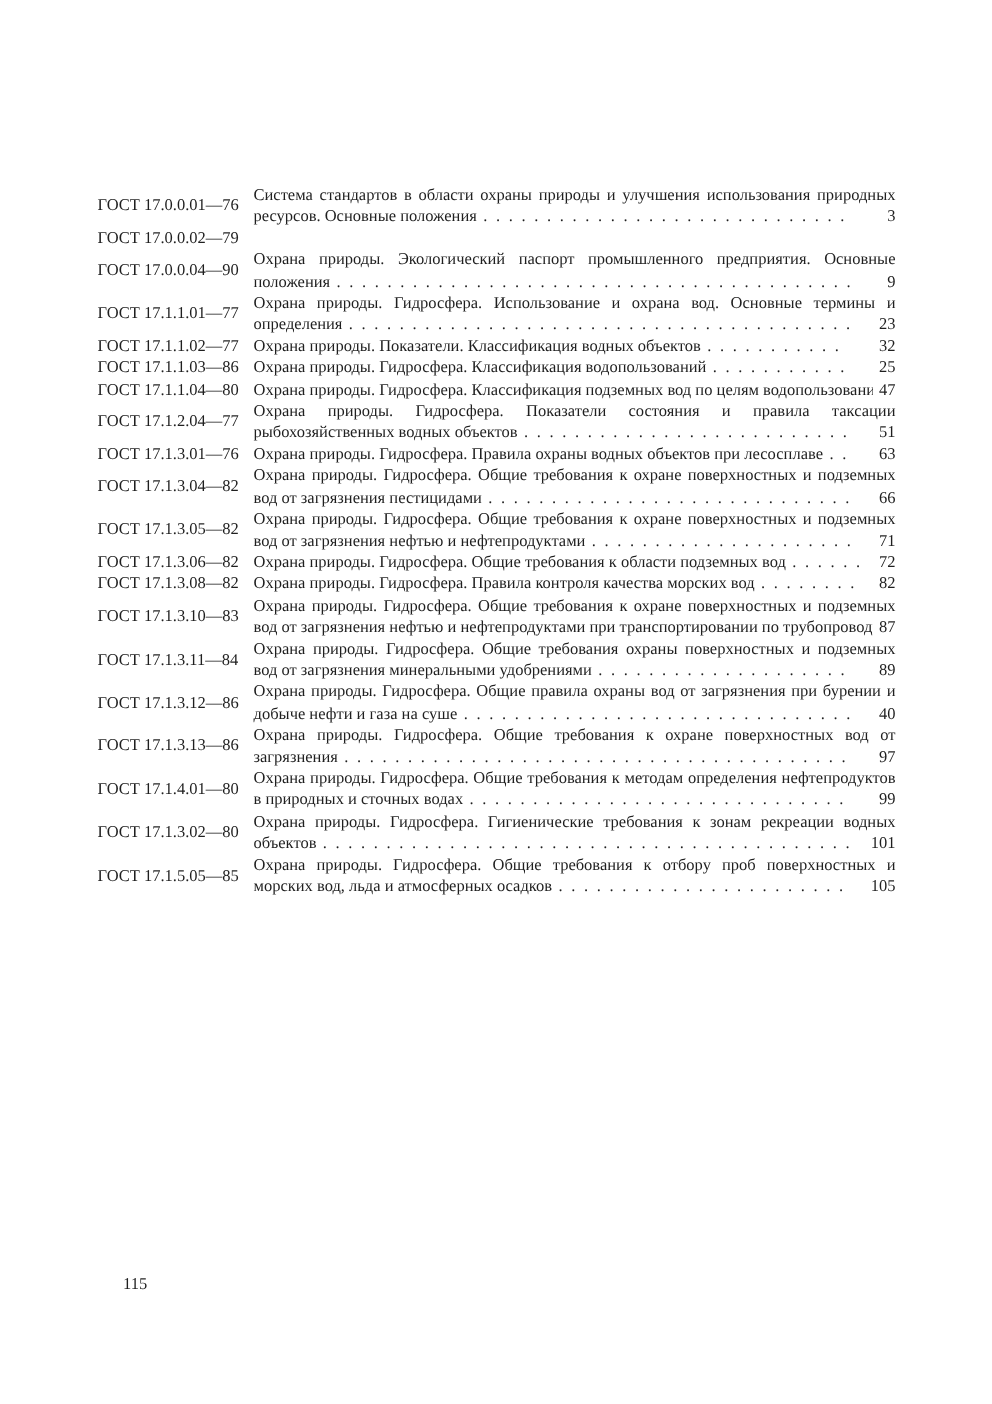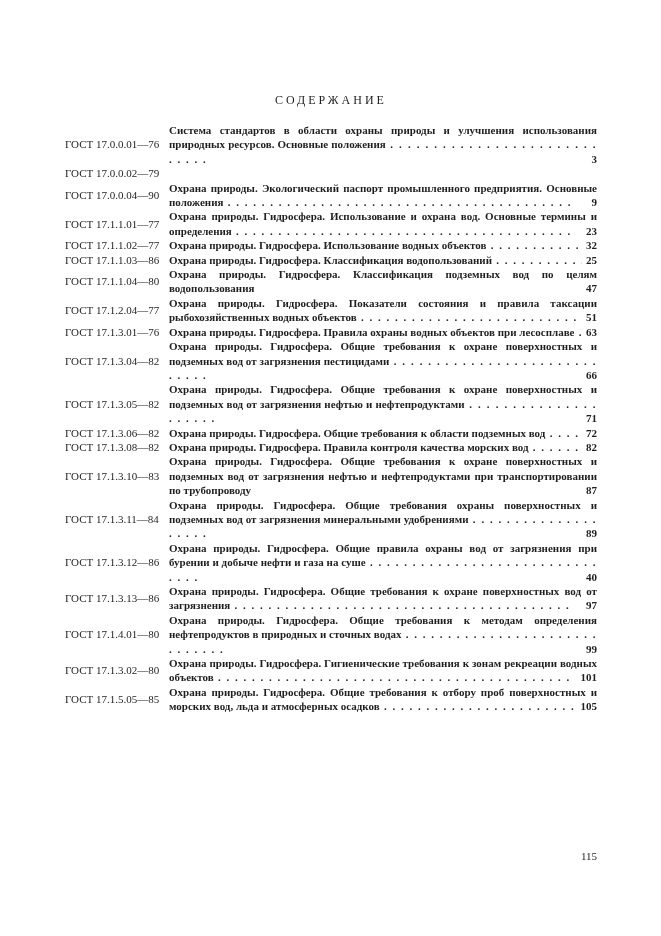--- a/index.html
+++ b/index.html
@@ -40,47 +40,45 @@
     align-items: center;
   }
   .gost-num {
     flex: 0 0 104px;
     width: 104px;
   }
   .entry-body {
     flex: 1 1 auto;
     position: relative;
     text-align: justify;
-    font-weight: bold;
   }
   .dots {
     letter-spacing: 1.5px;
     white-space: normal;
   }
   .pg {
     position: absolute;
     right: 0;
     bottom: 0;
     background: #ffffff;
     padding-left: 4px;
   }
   .footer-page {
     position: absolute;
     top: 849px;
-    left: 65px;
+    left: 82px;
     width: 532px;
-    text-align: right;
+    text-align: left;
   }
 </style>
 </head>
 <body>
 
 <div class="page">
 
-  <div class="doc-title">СОДЕРЖАНИЕ</div>
 
   <div class="toc">
   <div class="entry">
     <div class="gost-num">ГОСТ 17.0.0.01—76</div>
     <div class="entry-body">
       <span class="txt">Система стандартов в области охраны природы и улучшения использования природных ресурсов. Основные положения</span><span class="dots"> . . . . . . . . . . . . . . . . . . . . . . . . . . . . .</span>
       <span class="pg">3</span>
     </div>
   </div>
 
@@ -100,21 +98,21 @@
     <div class="gost-num">ГОСТ 17.1.1.01—77</div>
     <div class="entry-body">
       <span class="txt">Охрана природы. Гидросфера. Использование и охрана вод. Основные термины и определения</span><span class="dots"> . . . . . . . . . . . . . . . . . . . . . . . . . . . . . . . . . . . . . . . .</span>
       <span class="pg">23</span>
     </div>
   </div>
 
   <div class="entry">
     <div class="gost-num">ГОСТ 17.1.1.02—77</div>
     <div class="entry-body">
-      <span class="txt">Охрана природы. Гидросфера. Использование водных объектов</span><span class="dots"> . . . . . . . . . . .</span>
+      <span class="txt">Охрана природы. Показатели. Классификация водных объектов</span><span class="dots"> . . . . . . . . . . .</span>
       <span class="pg">32</span>
     </div>
   </div>
 
   <div class="entry">
     <div class="gost-num">ГОСТ 17.1.1.03—86</div>
     <div class="entry-body">
       <span class="txt">Охрана природы. Гидросфера. Классификация водопользований</span><span class="dots"> . . . . . . . . . . .</span>
       <span class="pg">25</span>
     </div>

